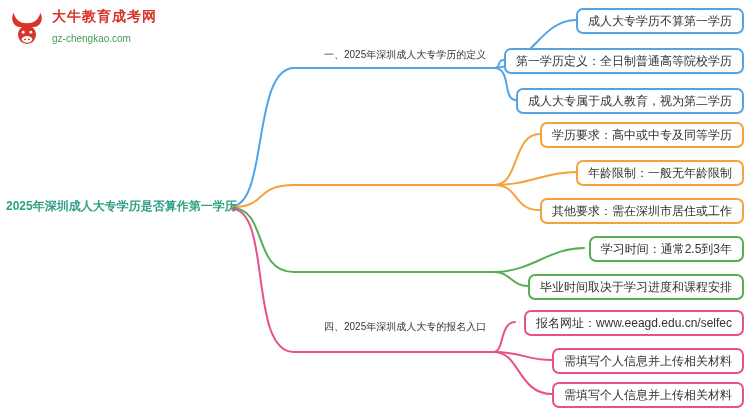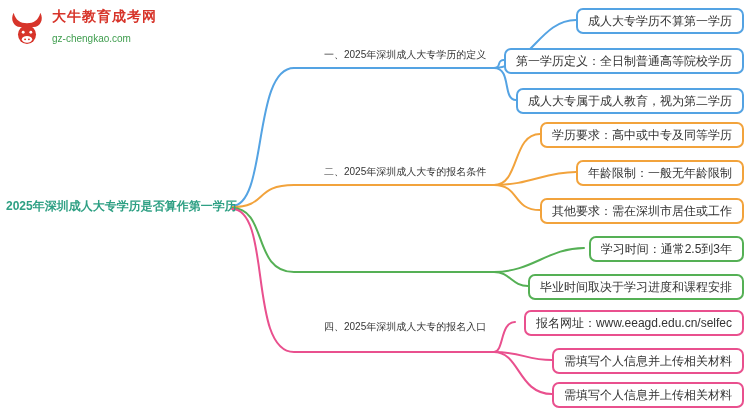--- a/index.html
+++ b/index.html
@@ -82,21 +82,20 @@
     </svg>
     <div class="logo-text">
       <div class="logo-title">大牛教育成考网</div>
       <div class="logo-sub">gz-chengkao.com</div>
     </div>
   </div>
 
   <div class="root">2025年深圳成人大专学历是否算作第一学历</div>
 
   <div class="blabel l1">一、2025年深圳成人大专学历的定义</div>
-  <div class="blabel l2">二、2025年深圳成人大专的报名条件</div>
   <div class="blabel l4">四、2025年深圳成人大专的报名入口</div>
 
   <div class="leaf b1" style="top:48px">第一学历定义：全日制普通高等院校学历</div>
   <div class="leaf b1" style="top:8px">成人大专学历不算第一学历</div>
   <div class="leaf b1" style="top:88px">成人大专属于成人教育，视为第二学历</div>
 
   <div class="leaf b2" style="top:122px">学历要求：高中或中专及同等学历</div>
   <div class="leaf b2" style="top:160px">年龄限制：一般无年龄限制</div>
   <div class="leaf b2" style="top:198px">其他要求：需在深圳市居住或工作</div>
 

